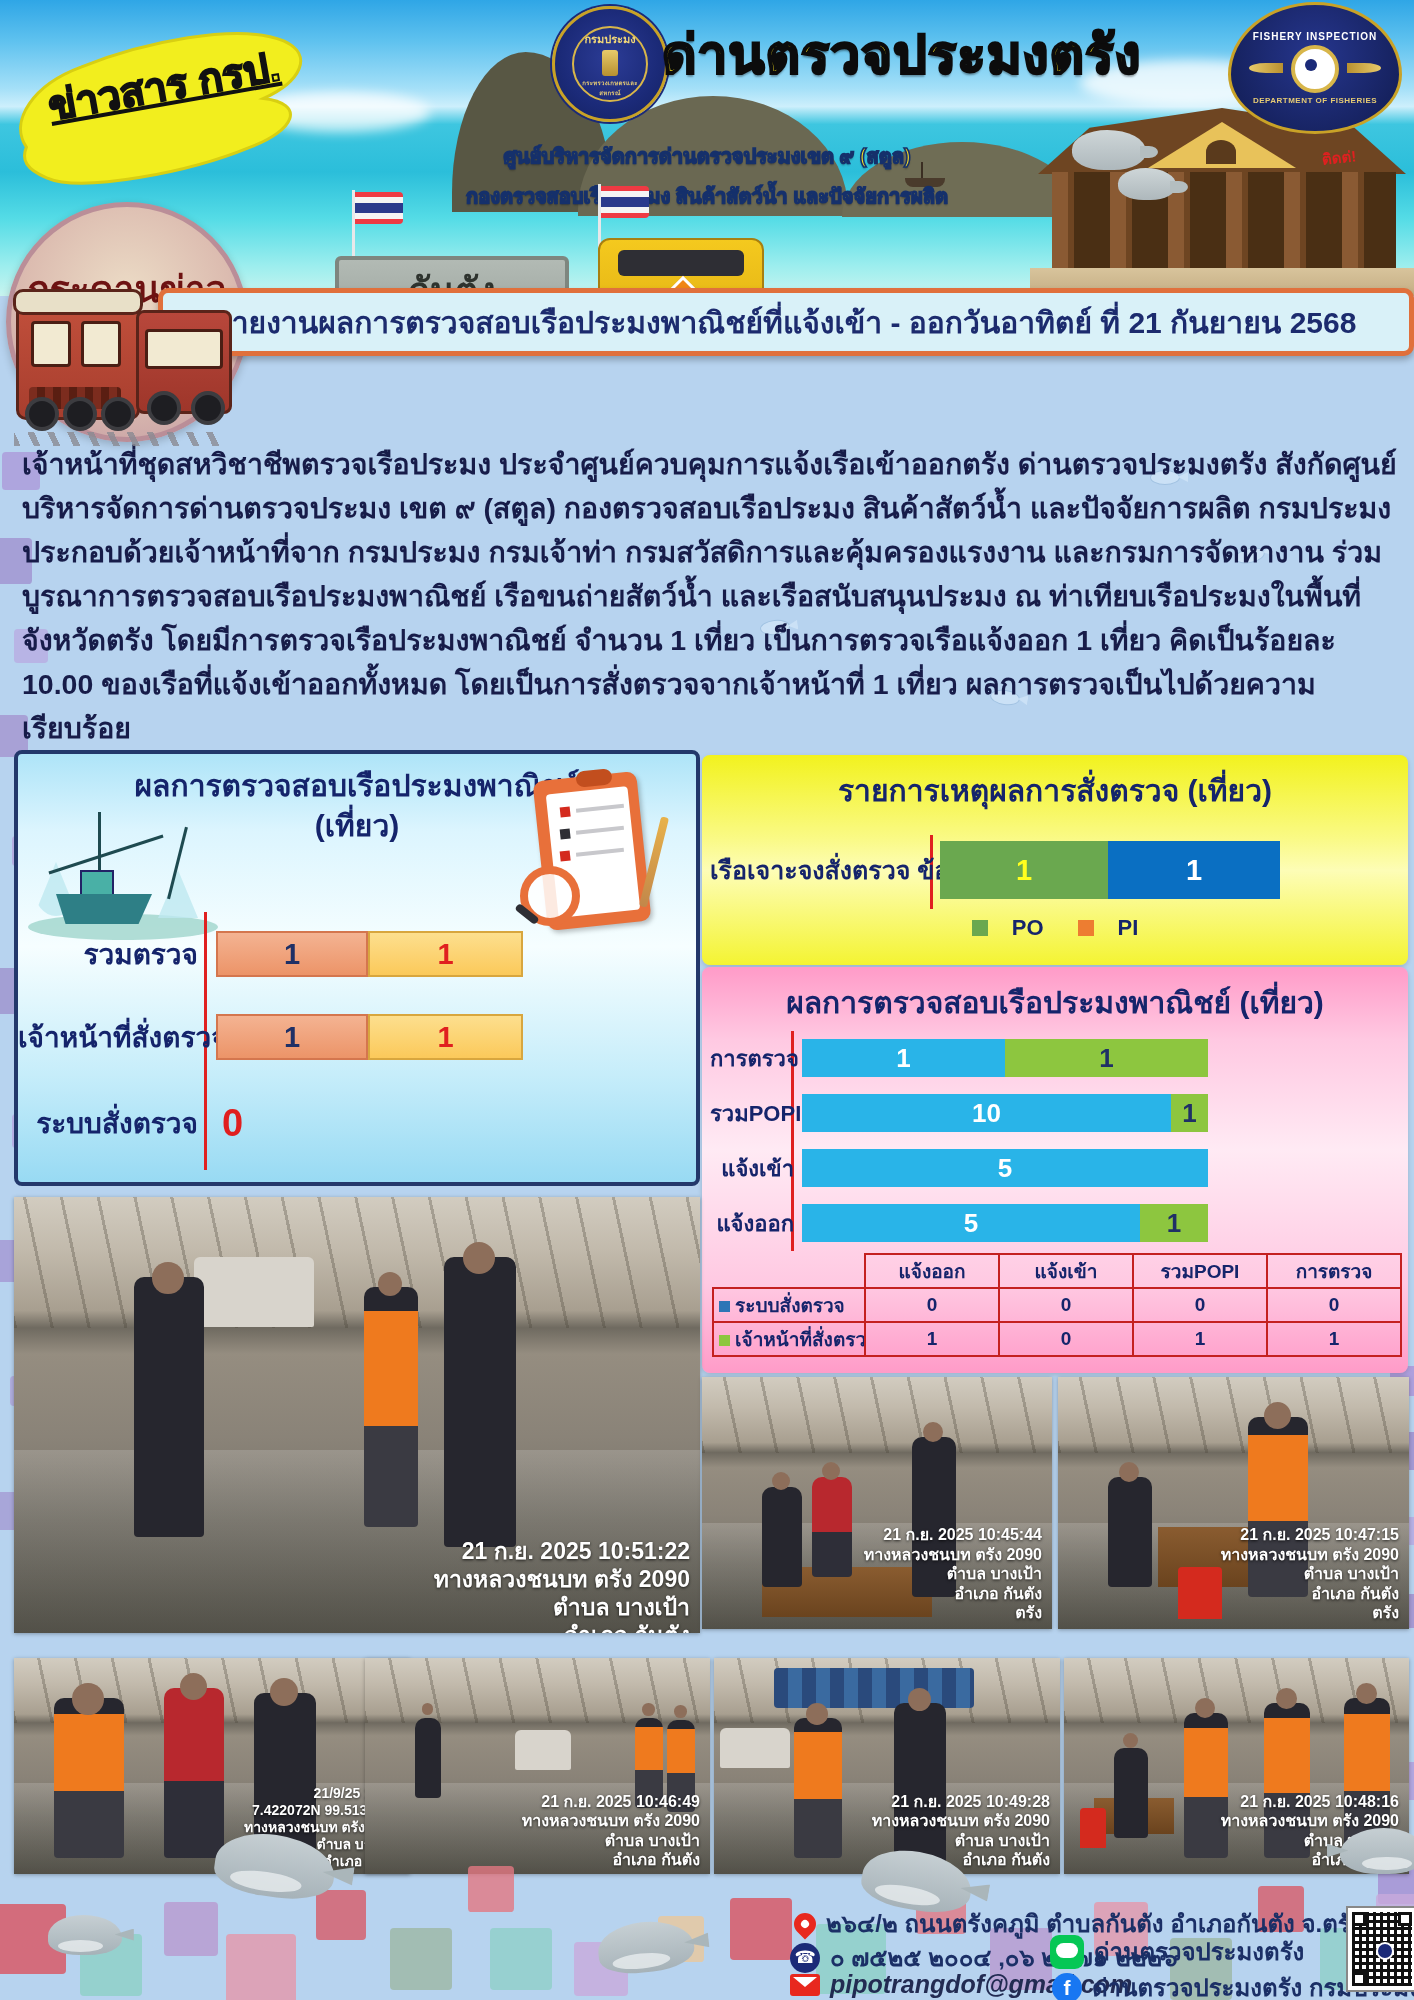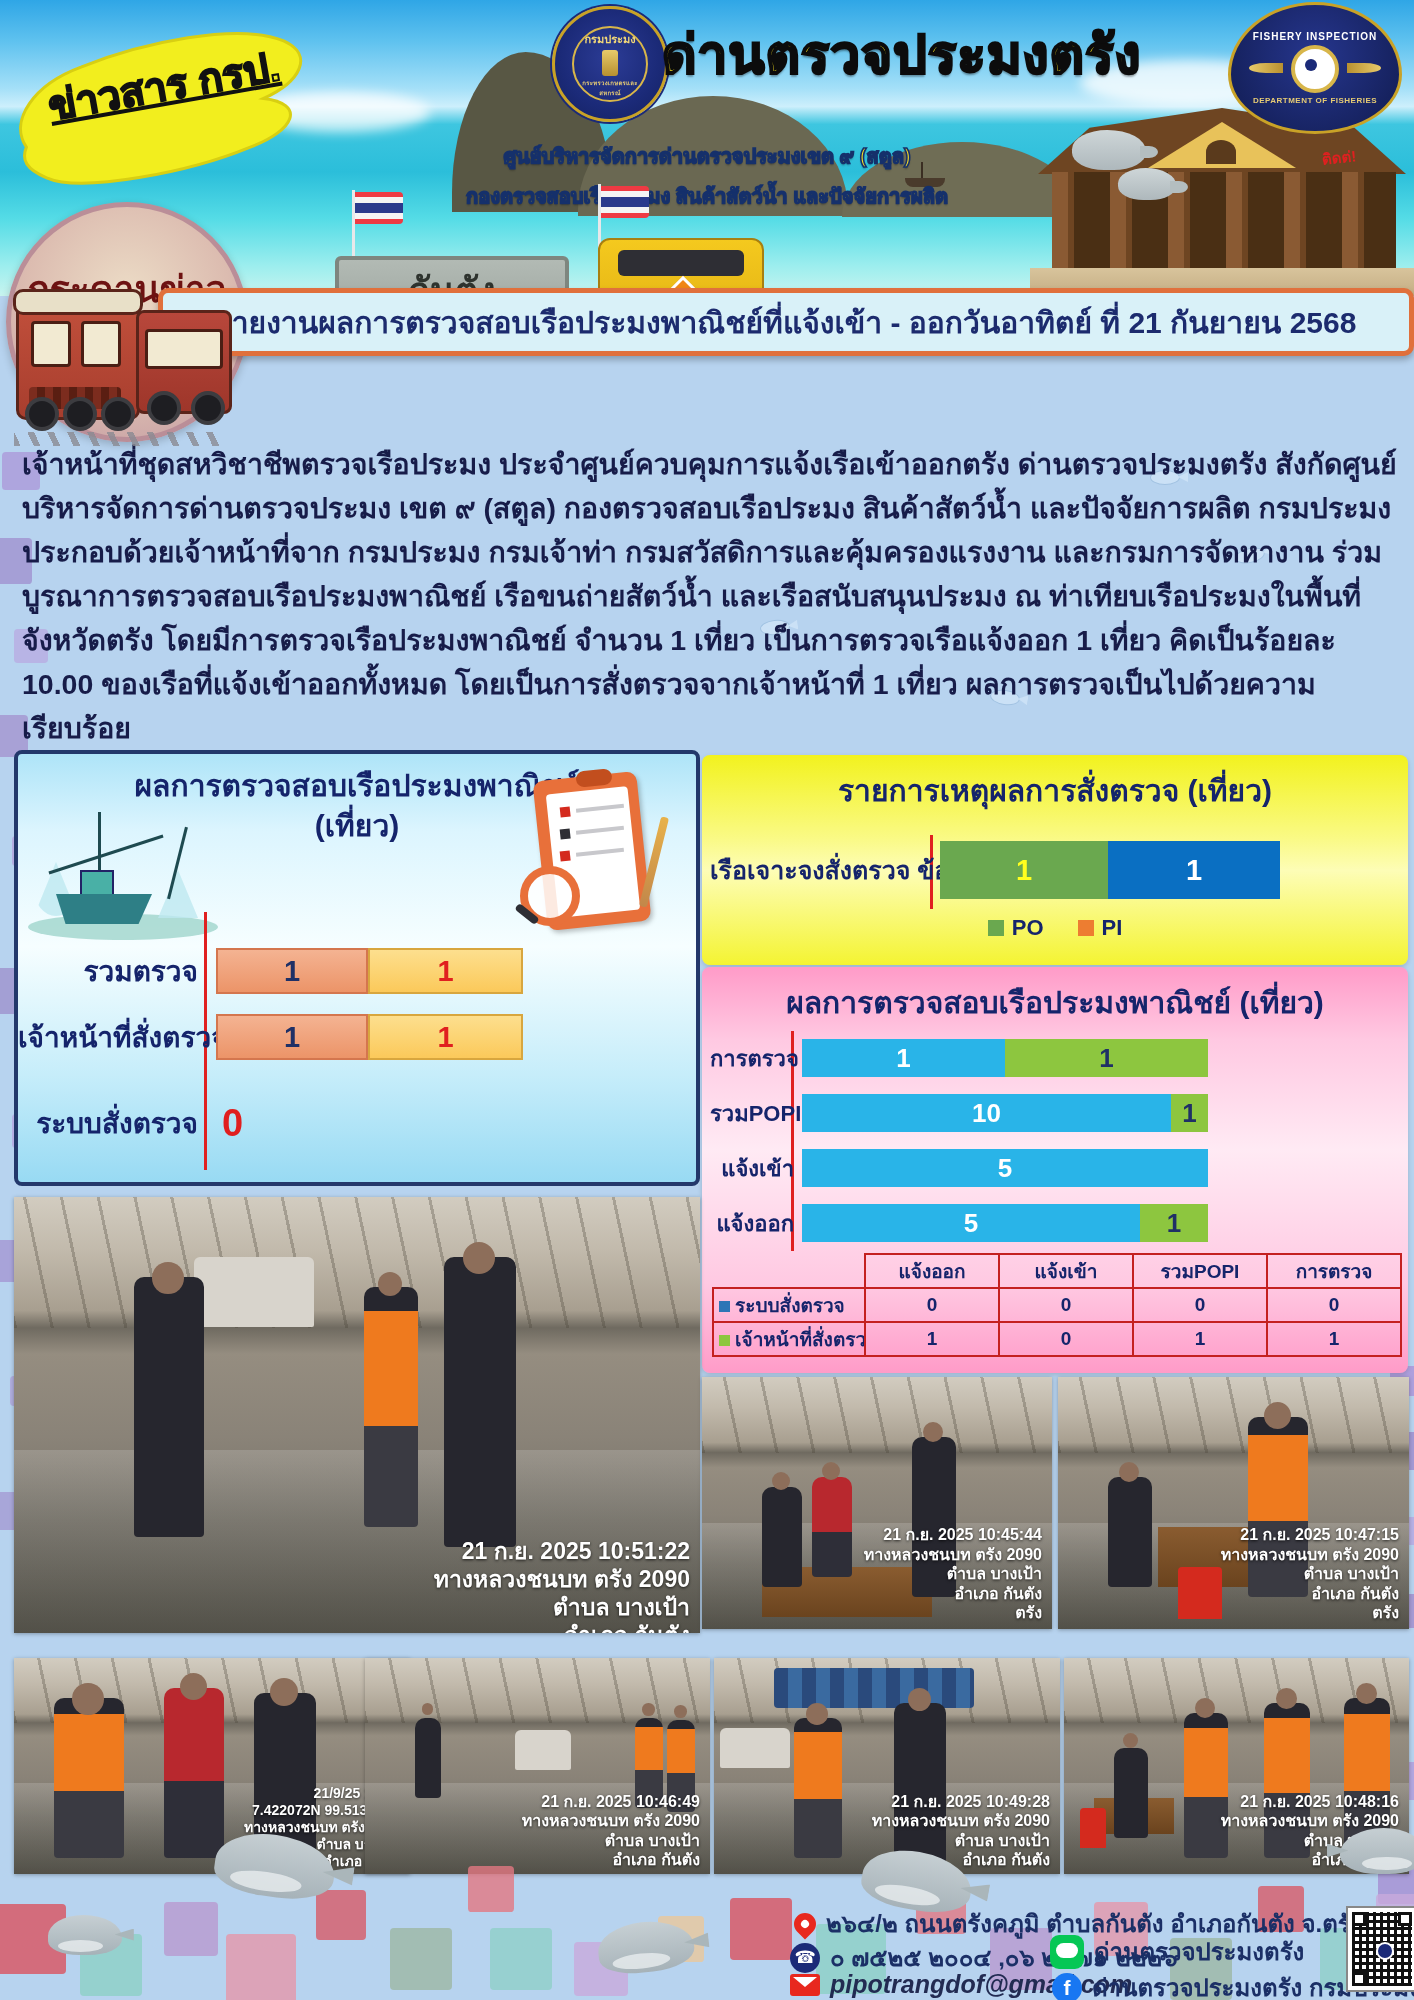--- a/index.html
+++ b/index.html
@@ -118,21 +118,21 @@
   .c-pencil{position:absolute;left:136px;top:46px;width:8px;height:92px;background:linear-gradient(180deg,#e8b24a,#c2874a);transform:rotate(14deg);border-radius:3px;}
 
   
   .ypanel{left:702px;top:755px;width:706px;height:210px;border-radius:8px;z-index:2;
     background:linear-gradient(180deg,#f2f21e 0%,#fafa86 40%,#fdfdb6 55%,#f4f432 100%);box-shadow:0 2px 5px rgba(0,0,0,.15);}
   .yp-row{left:8px;top:84px;display:flex;align-items:center;height:62px;}
   .yp-label{width:212px;text-align:right;padding-right:8px;font-size:25px;font-weight:900;color:#15246b;white-space:nowrap;}
   .bar-green{background:#6aa84f;} .bar-blue{background:#0a6fc2;}
   .ylv{color:#ffff1e;} .whv{color:#fff;}
   .yp-legend{left:0;right:0;top:160px;display:flex;justify-content:center;gap:34px;align-items:center;}
-  .yp-lg{display:flex;align-items:center;gap:8px;font-size:22px;font-weight:900;color:#15246b;}
+  .yp-lg{display:flex;align-items:center;gap:24px;font-size:22px;font-weight:900;color:#15246b;}
   .sq-green{background:#6aa84f;} .sq-orangePI{background:#ed7d31;}
   .lg-sq2{width:16px;height:16px;display:inline-block;}
 
   
   .ppanel{left:702px;top:967px;width:706px;height:406px;border-radius:8px;z-index:2;
     background:linear-gradient(180deg,#ff9bc8 0%,#ffc9e2 18%,#ffeaf4 45%,#ffc9e2 78%,#ff9bc8 100%);box-shadow:0 2px 5px rgba(0,0,0,.15);}
   .pk-row{display:flex;align-items:center;height:38px;left:8px;}
   .pk-label{width:84px;text-align:right;padding-right:8px;font-size:22px;font-weight:900;color:#15246b;white-space:nowrap;}
   .pk-bar{height:38px;display:flex;align-items:center;justify-content:center;}
   .bar-cyan{background:#29b4e8;} .bar-green2{background:#8dc63f;}
@@ -319,21 +319,21 @@
           <i class="ck-red"></i>
           <span></span>
         </div>
       <div class="c-mag"></div>
       <div class="c-maghandle"></div>
       <div class="c-pencil"></div>
     </div>
 
     <div class="abs axis" style="left:186px;top:158px;height:258px;"></div>
 
-    <div class="abs lp-row" style="top:194px;">
+    <div class="abs lp-row" style="top:177px;">
       <div class="lp-label">รวมตรวจ</div>
       <div class="bar bar-orange" style="width:152px;margin-left:8px;">
           <span class="barval navyv">1</span>
         </div>
       <div class="bar bar-yellowb" style="width:155px;">
           <span class="barval redv">1</span>
         </div>
     </div>
 
     <div class="abs lp-row" style="top:260px;">

